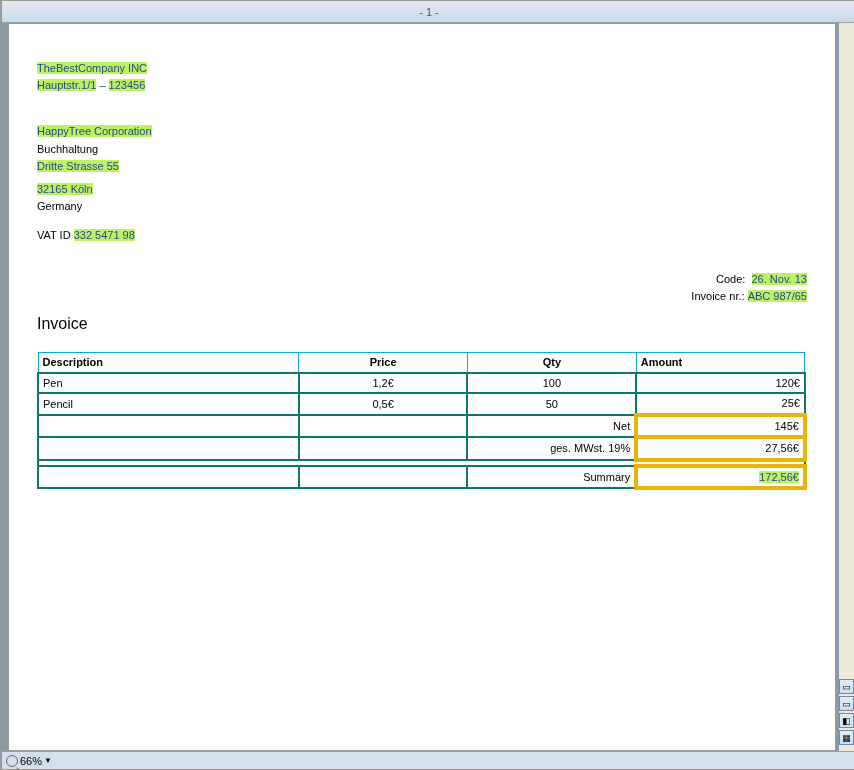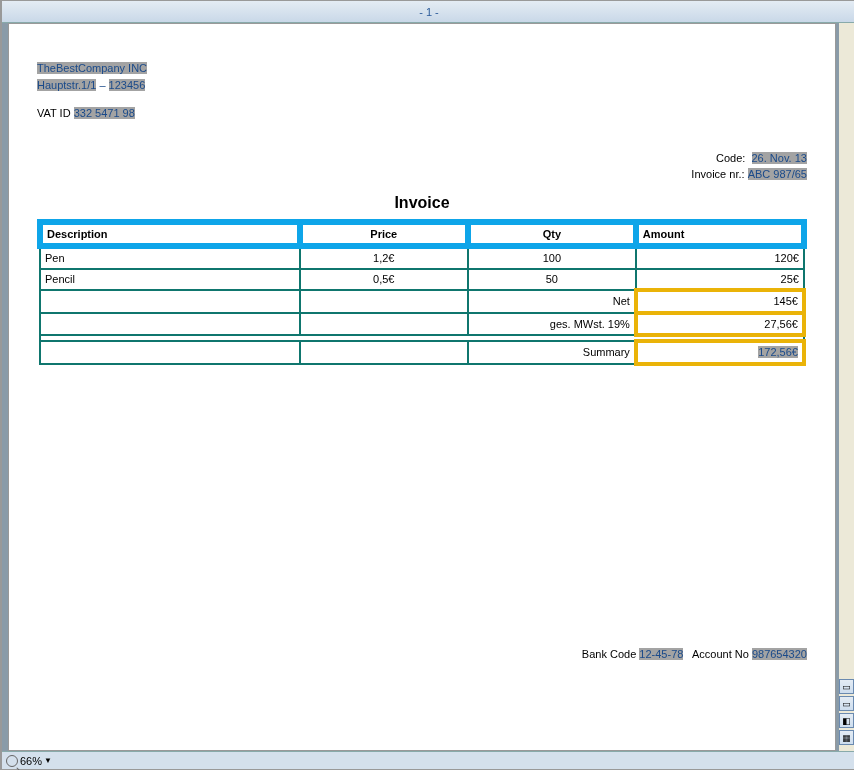--- a/index.html
+++ b/index.html
@@ -26,32 +26,32 @@
 .tool-col { position: absolute; right: 2px; bottom: 6px; display: flex; flex-direction: column; gap: 2px; z-index: 5; }
 .tool-col .tbtn { width: 15px; height: 15px; border: 1px solid #6a8ab0; background: linear-gradient(#e4ecf4,#cdddee); font-size: 9px; cursor: pointer; }
 
 .doc-bottom { height: 18px; display: flex; align-items: center; background: #d4e0ec; border-top: 1px solid #8aa; font-size: 11px; }
 .zoom-box { display: flex; align-items: center; gap: 2px; padding: 0 4px; }
 .zoom-icon { width: 12px; height: 12px; border: 1px solid #666; border-radius: 50%; position: relative; }
 .zoom-icon::after { content:''; position:absolute; right:-4px; bottom:-4px; width:5px; height:1px; background:#666; transform:rotate(45deg); }
 .bottom-hscroll { flex: 1; height: 17px; overflow-x: scroll; }
 .bottom-hscroll-inner { height: 1px; width: 800px; }
 
-.hl { background: #a3a3a3; }
+.hl { background: #bef264; }
 .doc-text { font-size: 11px; line-height: 1.5; }
 .doc-company { color: #1a4a8a; }
 .addr-block { margin-top: 30px; }
 .addr-block div { margin-bottom: 1px; }
 .vat-line { margin-top: 12px; }
 .meta-right { text-align: right; margin-top: 28px; margin-bottom: 8px; }
-.inv-title { text-align: center; font-size: 16px; font-weight: bold; margin-bottom: 4px; }
+.inv-title { font-size: 16px; font-weight: normal; margin-bottom: 16px; }
 
 table.inv { width: 100%; border-collapse: collapse; font-size: 11px; }
 table.inv th, table.inv td { border: 2px solid #0f766e; padding: 1px 4px; }
-table.inv th { border: 6px solid #0ea5e9; text-align: left; font-weight: bold; }
+table.inv th { border: 1px solid #0ea5e9; text-align: left; font-weight: bold; }
 table.inv td.r { text-align: right; padding-left: 8px; }
 table.inv td.c { text-align: center; }
 .sum-row td { border: none; padding: 1px 4px; }
 .sum-row td.box { border: 4px solid #eab308; }
 .sum-gap td { border: none; height: 6px; }
 
 .footer-doc { text-align: right; font-size: 11px; margin-top: 280px; }
 </style>
 </head>
 <body>
@@ -79,20 +79,27 @@
 
   <div class="right-panel">
     <div class="doc-toolbar-top">- 1 -</div>
     <div class="doc-area-wrap">
       <div class="doc-area doc-text">
         <div class="doc-company"><span class="hl">TheBestCompany INC</span></div>
         <div class="doc-company" style="margin-top:0;">
           <span class="hl">Hauptstr.1/1</span>
           <span> – </span>
           <span class="hl">123456</span>
+        </div>
+        <div class="addr-block">
+          <div><span class="hl doc-company">HappyTree Corporation</span></div>
+          <div>Buchhaltung</div>
+          <div><span class="hl doc-company">Dritte Strasse 55</span></div>
+          <div style="margin-top:6px;"><span class="hl doc-company">32165 Köln</span></div>
+          <div>Germany</div>
         </div>
         <div class="vat-line">
           <span>VAT ID</span>
           <span class="hl doc-company">332 5471 98</span>
         </div>
         <div class="meta-right">
           <div><span>Code:</span>&nbsp;&nbsp;<span class="hl doc-company">26. Nov. 13</span></div>
           <div><span>Invoice nr.:</span>&nbsp;<span class="hl doc-company">ABC 987/65</span></div>
         </div>
         <div class="inv-title">Invoice</div>

